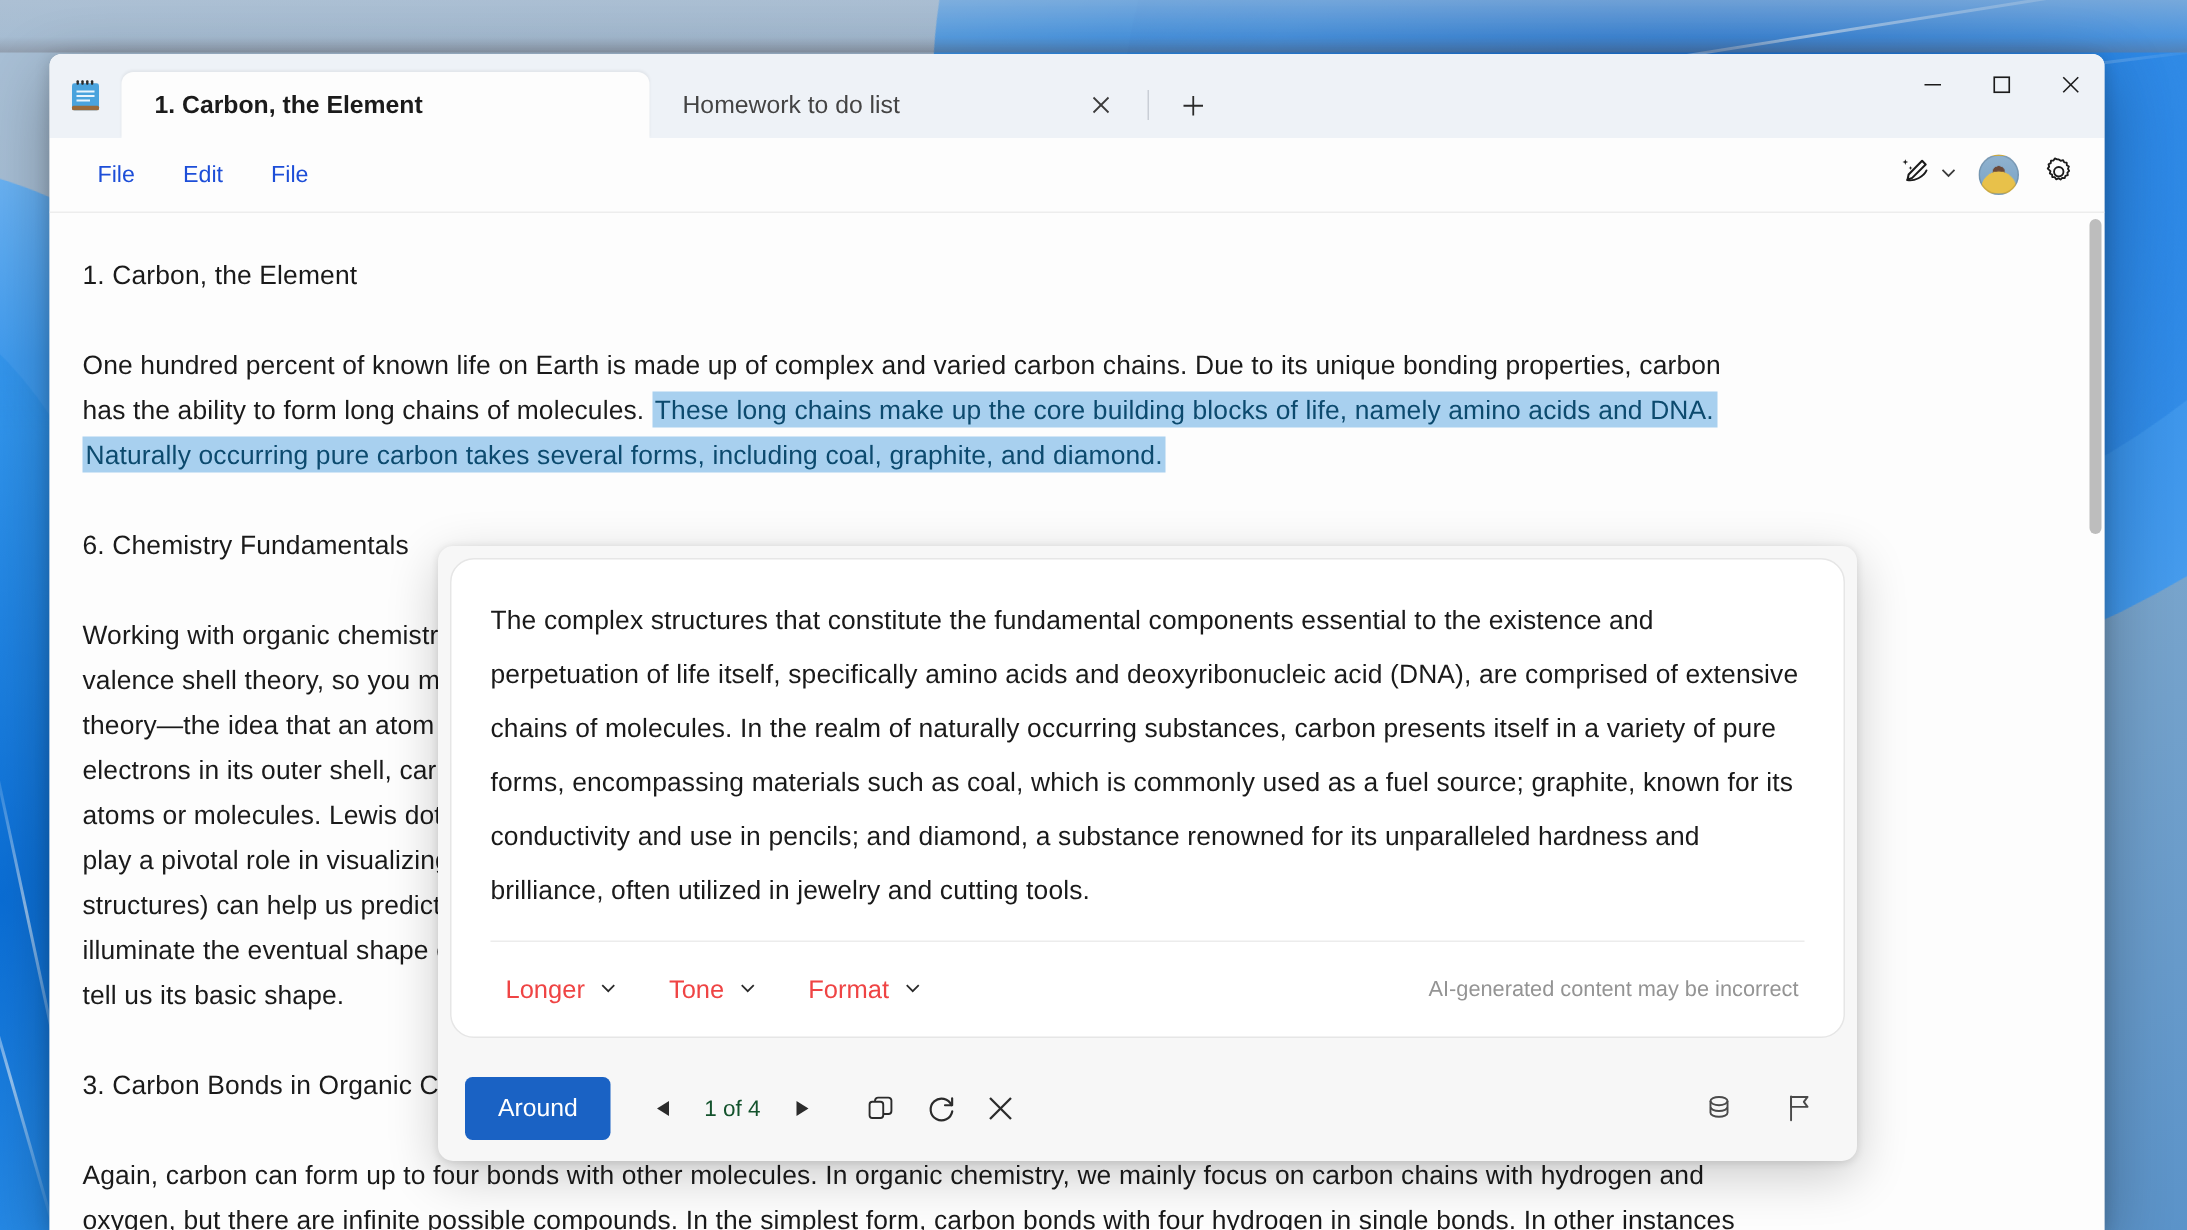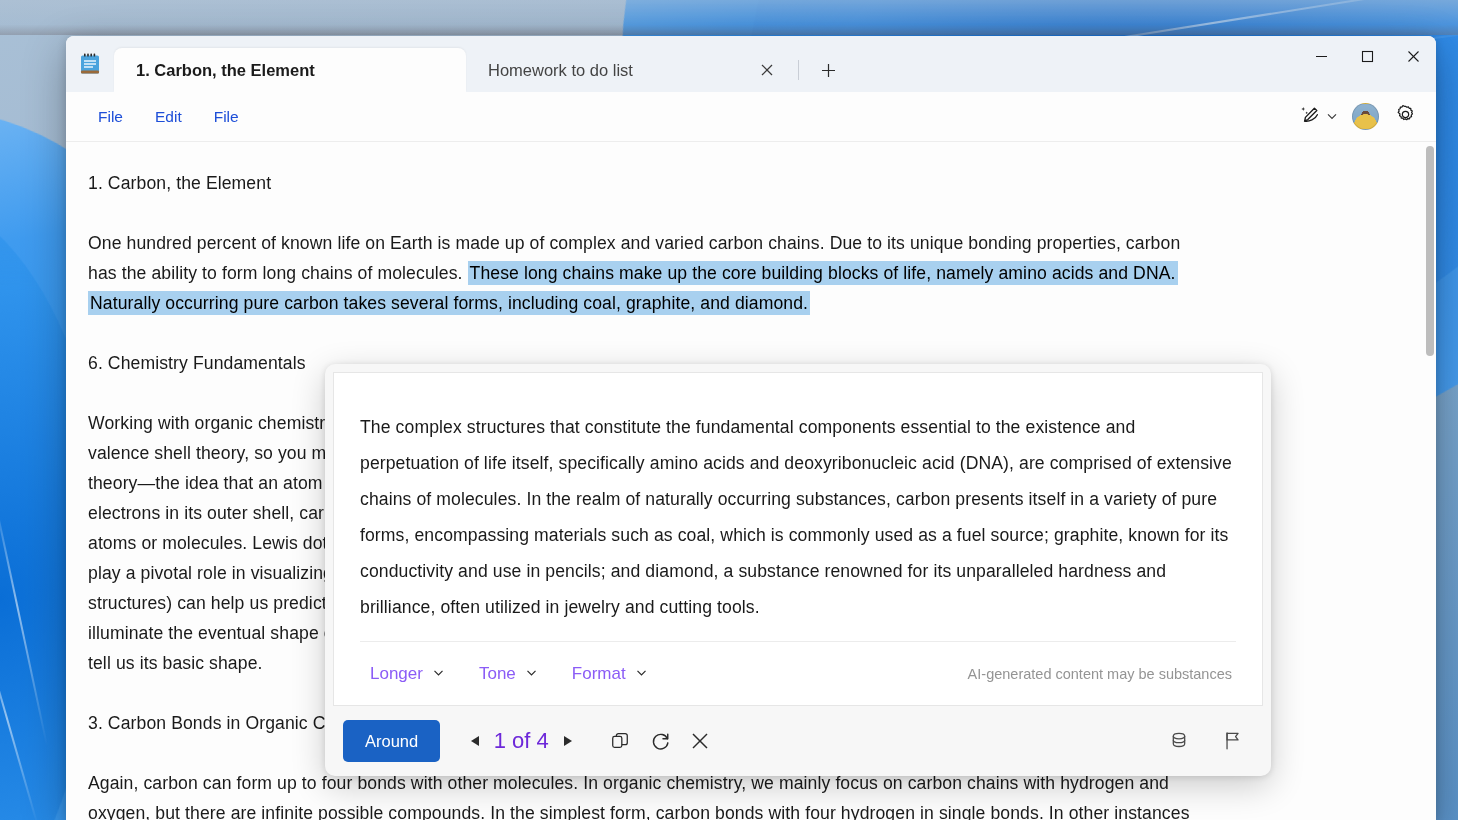--- a/index.html
+++ b/index.html
@@ -58,21 +58,21 @@
   .streak-3 { width: 260px; left: -110px; bottom: 200px; transform: rotate(78deg); }
   .streak-4 { width: 200px; left: -90px;  bottom: 90px;  transform: rotate(74deg); }
   .topbar-shade {
     position: absolute; left: 0; top: 0; width: 100%; height: 35px;
     background: linear-gradient(180deg, rgba(175,192,210,.55) 0%, rgba(160,180,200,.25) 70%, rgba(120,120,130,.45) 100%);
   }
 
   
   #notepad {
     position: absolute;
-    left: 66px;
+    left: 33px;
     top: 36px;
     width: 1370px;
     height: 784px;
     background: #fbfbfb;
     border-radius: 8px 8px 0 0;
     box-shadow: 0 14px 44px rgba(0,0,0,.30), 0 2px 10px rgba(0,0,0,.16);
     overflow: hidden;
     display: flex;
     flex-direction: column;
   }
@@ -199,21 +199,21 @@
     padding: 0 28px 0 22px;
     font-size: 17.6px;
     line-height: 30px;
     color: #1a1a1a;
     letter-spacing: .1px;
   }
   .doc-line { white-space: nowrap; }
   .doc-blank { height: 30px; }
   mark.sel {
     background: #a8d0ef;
-    color: #000000;
+    color: #0c4a6e;
     padding: 2px;
   }
   .scrollbar {
     position: absolute;
     right: 2px; top: 4px;
     width: 8px; height: 100%;
   }
   .scrollbar .thumb {
     position: absolute;
     top: 0; left: 0;
@@ -228,24 +228,24 @@
     left: 259px;
     top: 328px;
     width: 946px;
     border-radius: 10px;
     box-shadow: 0 10px 34px rgba(0,0,0,.20), 0 1px 6px rgba(0,0,0,.12);
     overflow: hidden;
     background: #f7f7f7;
   }
   .ai-card {
     background: #ffffff;
-    margin: 8px 8px 0 8px;
+    margin: 8px 8px 12px 8px;
     border: 1px solid #e6e6e6;
-    border-radius: 0;
-    padding: 36px 26px 0 26px;
+    border-radius: 16px;
+    padding: 22px 26px 0 26px;
   }
   .ai-text {
     font-size: 17.6px;
     line-height: 36px;
     color: #1a1a1a;
     letter-spacing: .1px;
   }
   .ai-card-footer {
     margin-top: 16px;
     border-top: 1px solid #ececec;
@@ -253,21 +253,21 @@
     display: flex;
     align-items: center;
   }
   .dd {
     display: flex;
     align-items: center;
     gap: 9px;
     padding: 6px 10px;
     border-radius: 5px;
     font-size: 17px;
-    color: #8b5cf6;
+    color: #ef4444;
     margin-right: 14px;
   }
   .ai-disclaimer {
     margin-left: auto;
     font-size: 14.5px;
     color: #949494;
     padding-right: 4px;
   }
   .ai-actions {
     height: 70px;
@@ -287,22 +287,22 @@
     cursor: pointer;
   }
   .nav-arrow {
     width: 34px; height: 34px;
     display: flex; align-items: center; justify-content: center;
     border-radius: 5px;
     color: #2b2b2b;
     font-size: 12px;
   }
   .counter {
-    font-size: 22px;
-    color: #6d28d9;
+    font-size: 15px;
+    color: #14532d;
     min-width: 58px;
     text-align: center;
   }
   .icon-btn {
     width: 40px; height: 40px;
     display: flex; align-items: center; justify-content: center;
     border-radius: 5px;
     color: #2b2b2b;
   }
   .ai-actions-right { margin-left: auto; display: flex; gap: 14px; }
@@ -483,21 +483,21 @@
             </span>
           </div>
           <div class="dd">
             <span>Format</span>
             <span>
               <svg width="13" height="13" viewBox="0 0 13 13" aria-hidden="true">
                 <polyline points="2.5,4.8 6.5,8.8 10.5,4.8" fill="none" stroke="#2b2b2b" stroke-width="1.2"></polyline>
               </svg>
             </span>
           </div>
-          <div class="ai-disclaimer">AI-generated content may be substances</div>
+          <div class="ai-disclaimer">AI-generated content may be incorrect</div>
         </div>
       </div>
 
       <div class="ai-actions">
         <button class="replace-btn">Around</button>
 
         <div style="width:18px"></div>
 
         <div class="nav-arrow">
           <svg width="11" height="12" viewBox="0 0 11 12" aria-hidden="true">

